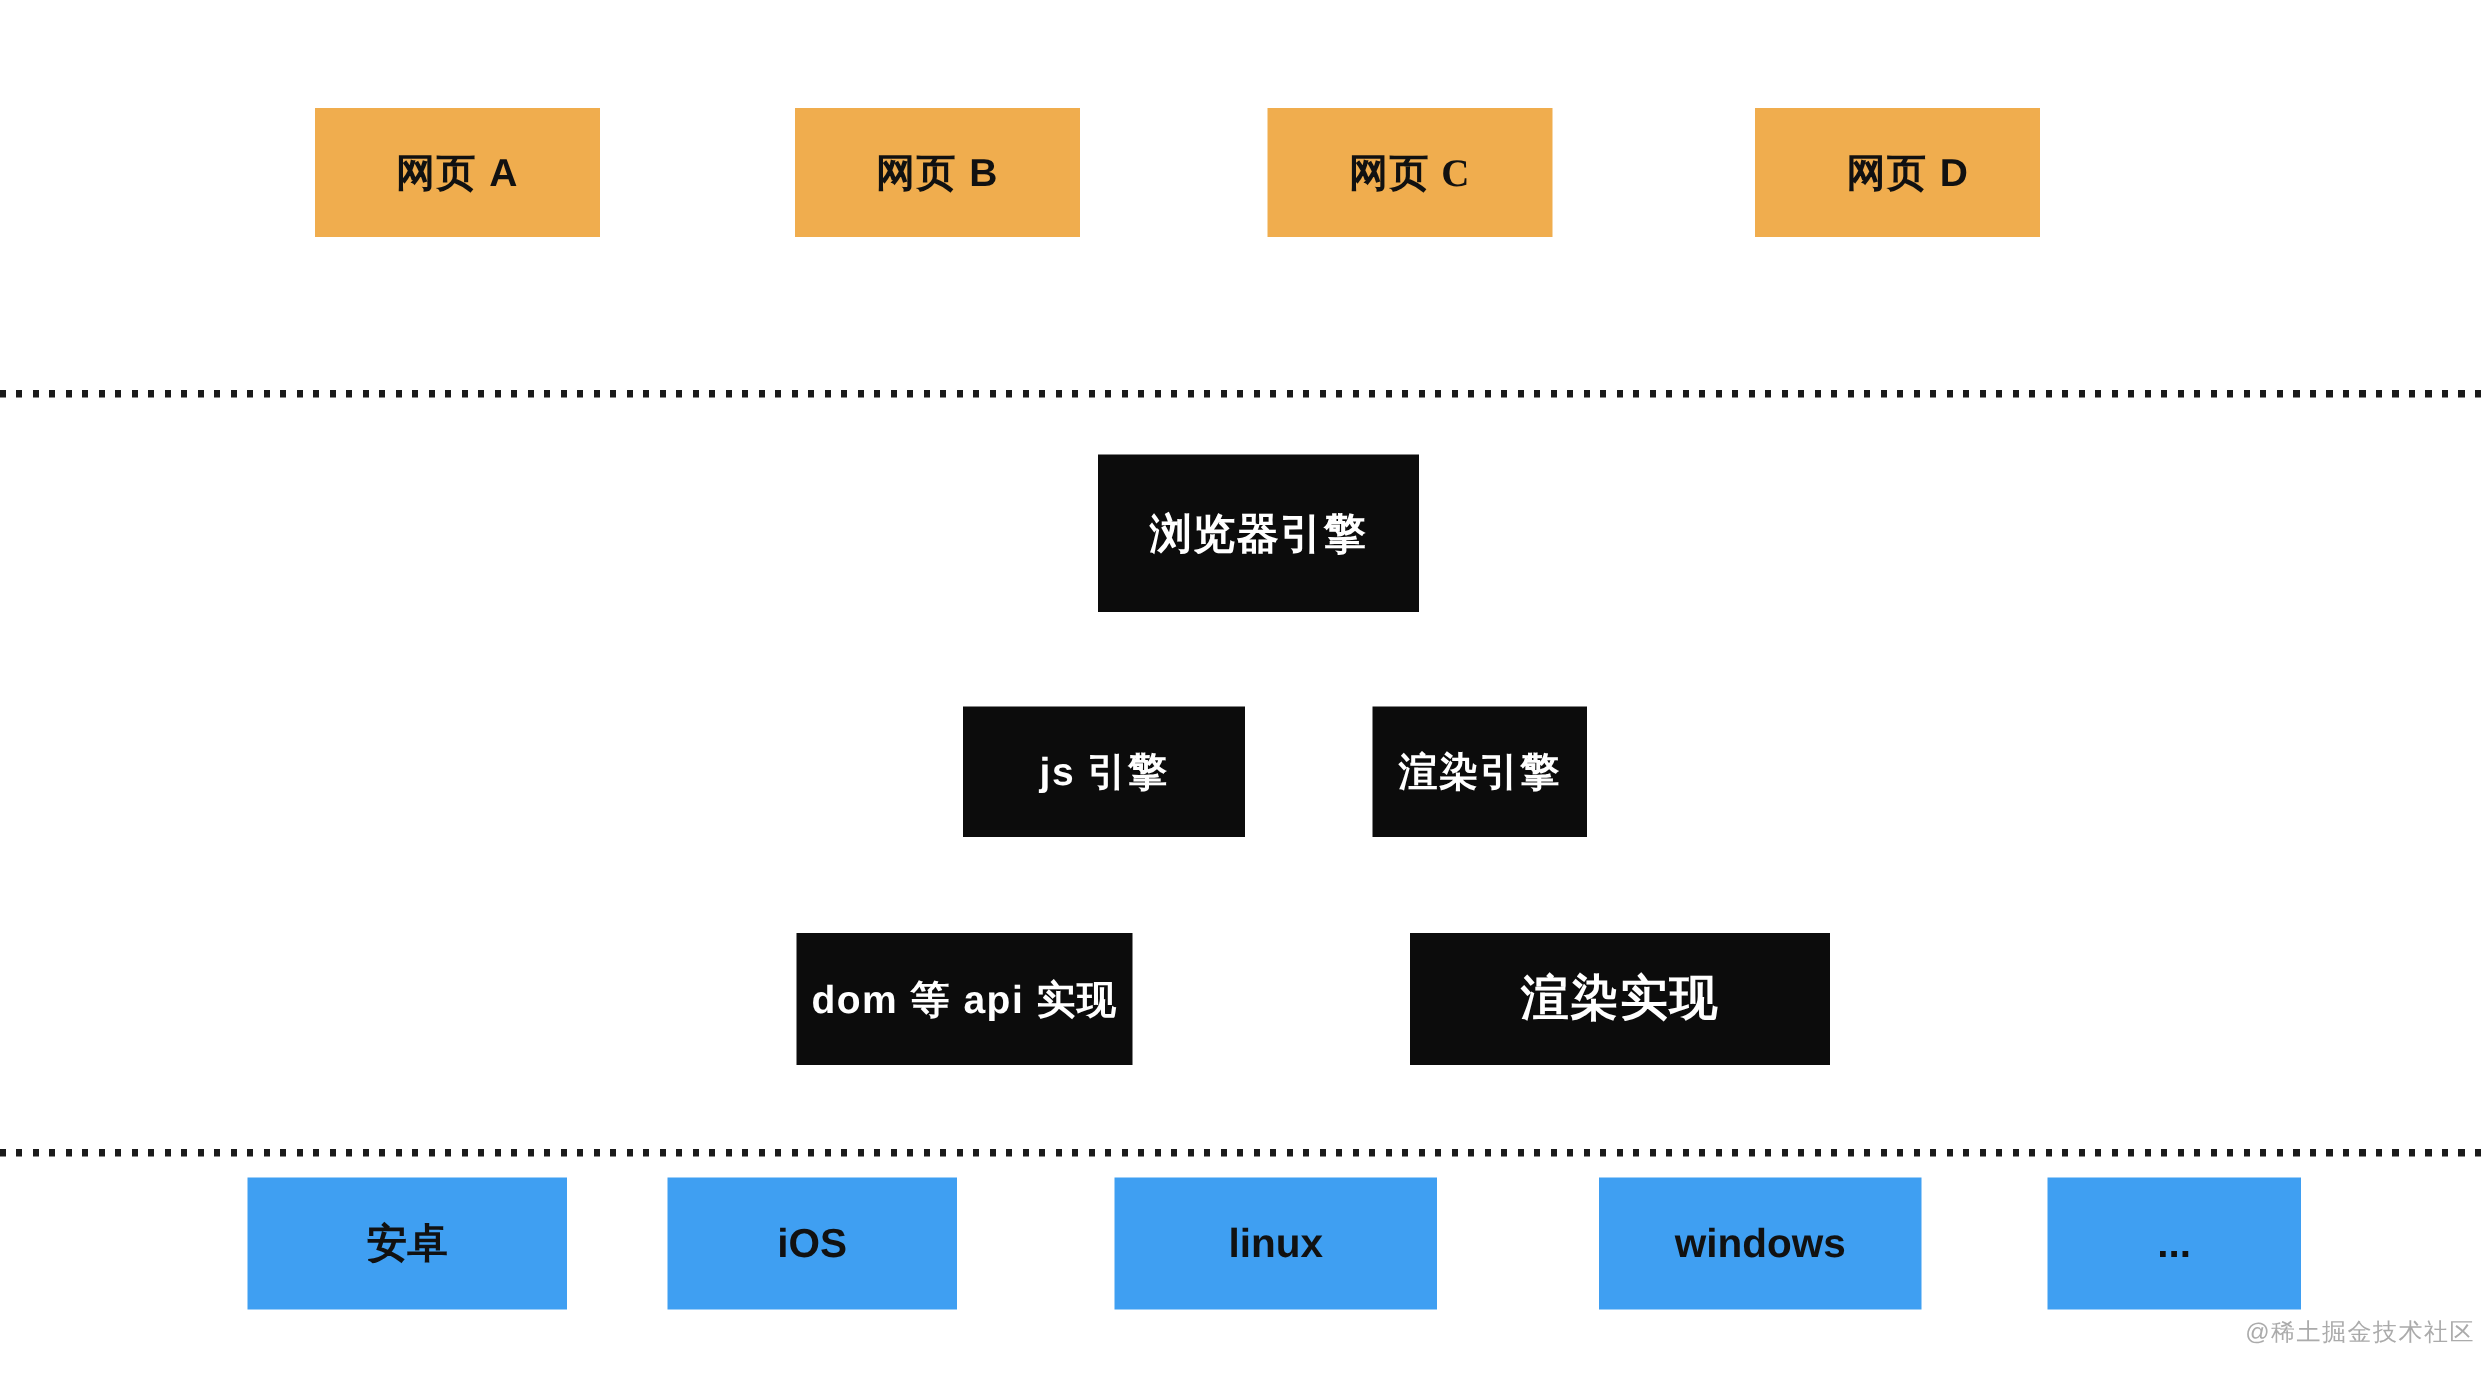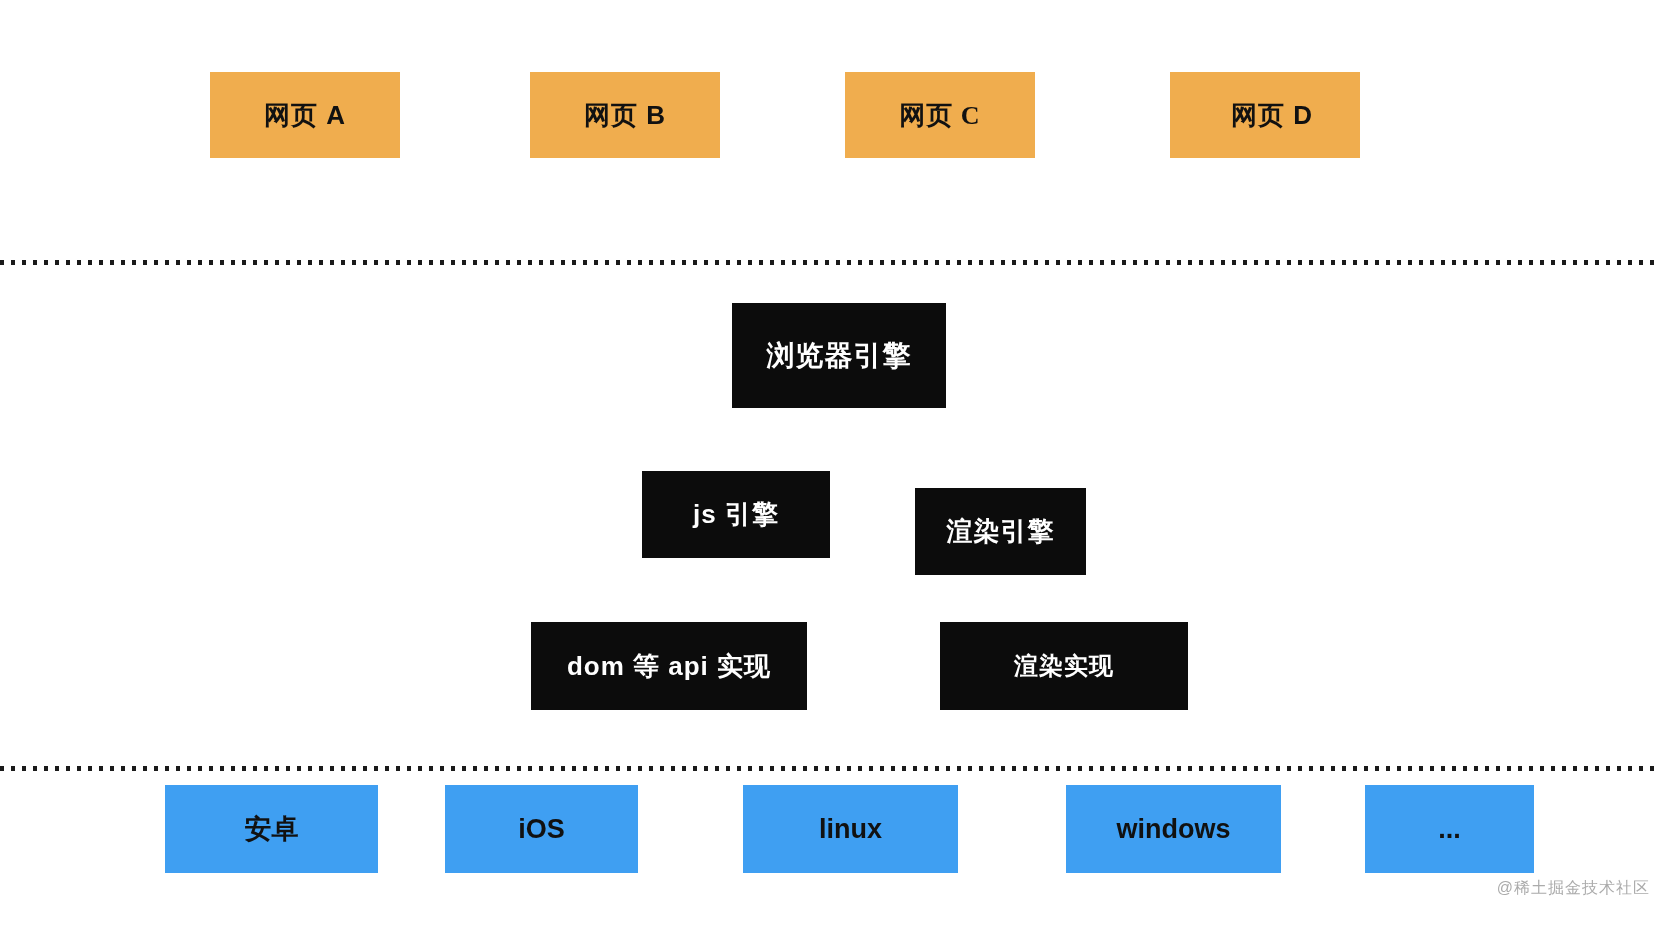--- a/index.html
+++ b/index.html
@@ -83,24 +83,24 @@
   <div class="box webpage-box" style="left:210px;">网页 A</div>
   <div class="box webpage-box" style="left:530px;">网页 B</div>
   <div class="box webpage-box" style="left:845px;font-family:Liberation Serif, serif;">网页 C</div>
   <div class="box webpage-box" style="left:1170px;padding-left:14px;">网页 D</div>
 
   <div class="dotted-line" style="top:260px;"></div>
 
   <div class="box engine-box" style="left:732px; top:303px; width:214px; height:105px; font-size:28px;">浏览器引擎</div>
 
   <div class="box engine-box" style="left:642px; top:471px; width:188px; height:87px; font-size:26px;">js 引擎</div>
-  <div class="box engine-box" style="left:915px; top:488px; width:171px; height:87px; font-size:26px;">渲染引擎</div>
+  <div class="box engine-box" style="left:915px; top:471px; width:143px; height:87px; font-size:26px;">渲染引擎</div>
 
-  <div class="box engine-box" style="left:531px; top:622px; width:276px; height:88px; font-size:26px;">dom 等 api 实现</div>
-  <div class="box engine-box" style="left:940px; top:622px; width:248px; height:88px; font-size:24px;">渲染实现</div>
+  <div class="box engine-box" style="left:531px; top:622px; width:224px; height:88px; font-size:26px;">dom 等 api 实现</div>
+  <div class="box engine-box" style="left:940px; top:622px; width:280px; height:88px; font-size:32px;">渲染实现</div>
 
   <div class="dotted-line" style="top:766px;"></div>
 
   <div class="box platform-box" style="left:165px; width:213px;">安卓</div>
   <div class="box platform-box" style="left:445px; width:193px;">iOS</div>
   <div class="box platform-box" style="left:743px; width:215px;">linux</div>
   <div class="box platform-box" style="left:1066px; width:215px;">windows</div>
   <div class="box platform-box" style="left:1365px; width:169px;">...</div>
 
   <div class="watermark">@稀土掘金技术社区</div>

